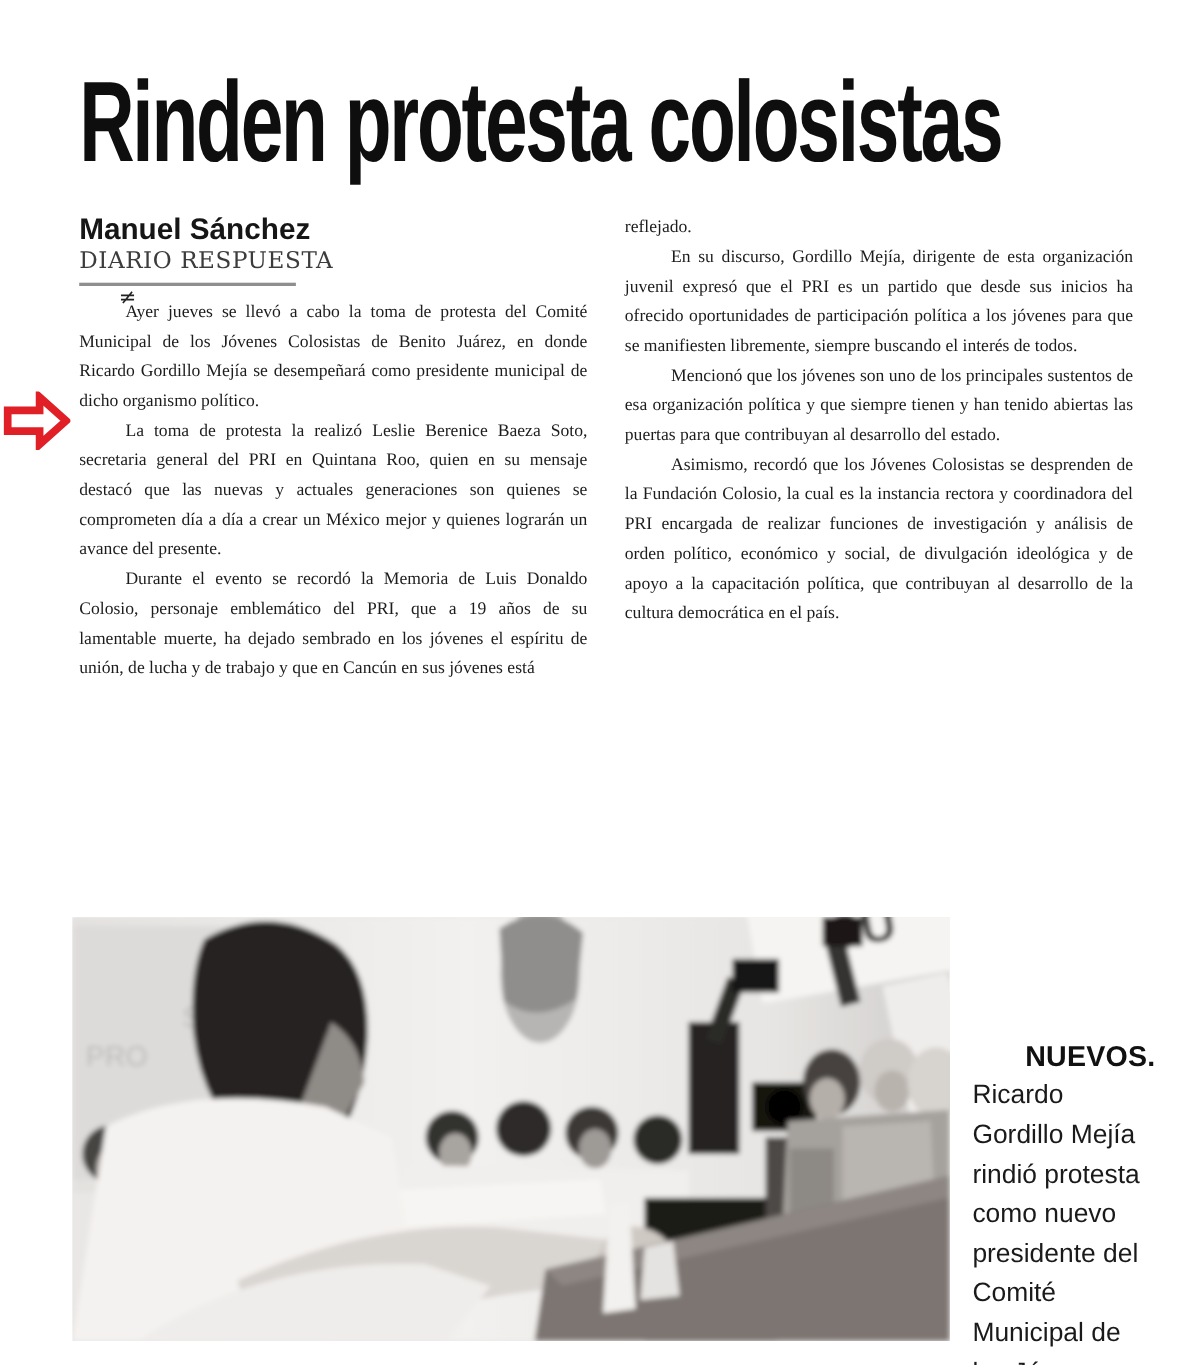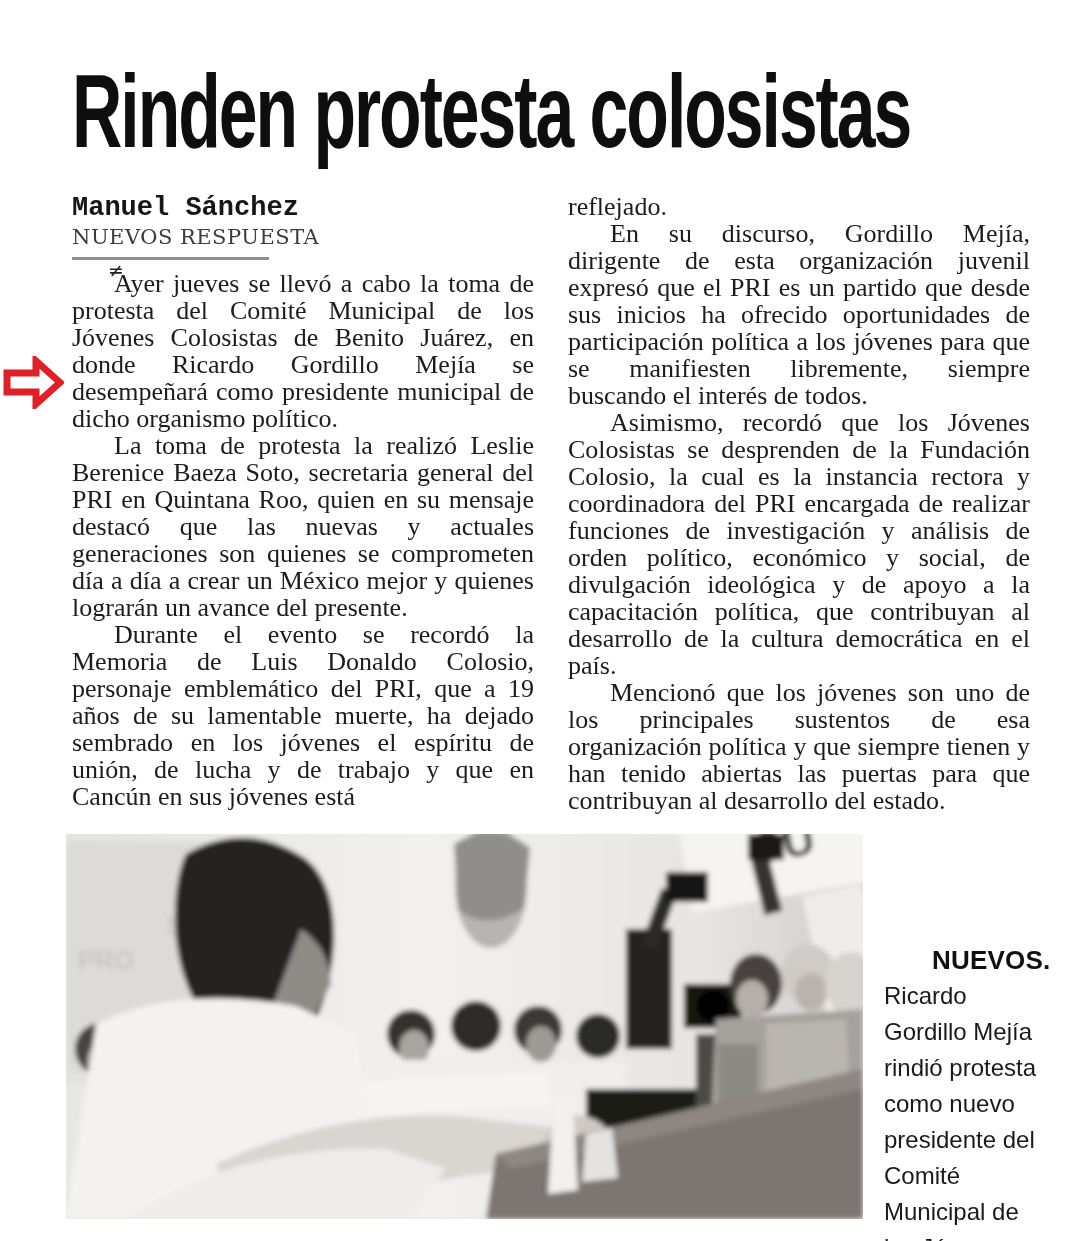--- a/index.html
+++ b/index.html
@@ -23,21 +23,21 @@
     font-size: 104px;
     letter-spacing: -3px;
     color: #0e0e0e;
     white-space: nowrap;
     transform: scaleX(0.67);
     transform-origin: left top;
   }
   
   .byline { position: absolute; left: 72px; top: 193px; }
   .author {
-    font-family: Liberation Mono, monospace;
+    font-family: Liberation Sans, sans-serif;
     font-weight: 700;
     font-size: 27px;
     color: #161616;
     line-height: 30px;
   }
   .outlet {
     font-family: "DejaVu Serif", serif;
     font-weight: 400;
     font-size: 21px;
     letter-spacing: 0.5px;
@@ -56,21 +56,21 @@
     color: #222;
     margin-left: 36px;
     line-height: 20px;
   }
   
   .col {
     position: absolute;
     width: 462px;
     text-align: justify;
     font-family: "Liberation Serif", serif;
-    font-size: 26px;
+    font-size: 16px;
     line-height: 27px;
     color: #1c1c1c;
     hyphens: auto;
   }
   .col p { margin: 0; text-indent: 42px; }
   .col p.cont { text-indent: 0; }
   .col-left  { left: 72px;  top: 270px; }
   .col-right { left: 568px; top: 193px; }
   
   .arrow-wrap { position: absolute; left: 2px; top: 356px; width: 62px; height: 53px; }
@@ -109,36 +109,36 @@
 </style>
 </head>
 <body>
 
 <div class="page">
 
   <h1 class="headline">Rinden protesta colosistas</h1>
 
   <div class="byline">
     <div class="author">Manuel Sánchez</div>
-    <div class="outlet">NUEVOS RESPUESTA</div>
+    <div class="outlet">DIARIO RESPUESTA</div>
     <div class="byline-rule"></div>
     <div class="neq-glyph">≠</div>
   </div>
 
   <div class="col col-left">
     <p>Ayer jueves se llevó a cabo la toma de protesta del Comité Municipal de los Jóvenes Colosistas de Benito Juárez, en donde Ricardo Gordillo Mejía se desempeñará como presidente municipal de dicho organismo político.</p>
     <p>La toma de protesta la realizó Leslie Berenice Baeza Soto, secretaria general del PRI en Quintana Roo, quien en su mensaje destacó que las nuevas y actuales generaciones son quienes se comprometen día a día a crear un México mejor y quienes lograrán un avance del presente.</p>
     <p>Durante el evento se recordó la Memoria de Luis Donaldo Colosio, personaje emblemático del PRI, que a 19 años de su lamentable muerte, ha dejado sembrado en los jóvenes el espíritu de unión, de lucha y de trabajo y que en Cancún en sus jóvenes está</p>
   </div>
 
   <div class="col col-right">
     <p class="cont">reflejado.</p>
     <p>En su discurso, Gordillo Mejía, dirigente de esta organización juvenil expresó que el PRI es un partido que desde sus inicios ha ofrecido oportunidades de participación política a los jóvenes para que se manifiesten libremente, siempre buscando el interés de todos.</p>
+    <p>Mencionó que los jóvenes son uno de los principales sustentos de esa organización política y que siempre tienen y han tenido abiertas las puertas para que contribuyan al desarrollo del estado.</p>
     <p>Asimismo, recordó que los Jóvenes Colosistas se desprenden de la Fundación Colosio, la cual es la instancia rectora y coordinadora del PRI encargada de realizar funciones de investigación y análisis de orden político, económico y social, de divulgación ideológica y de apoyo a la capacitación política, que contribuyan al desarrollo de la cultura democrática en el país.</p>
-    <p>Mencionó que los jóvenes son uno de los principales sustentos de esa organización política y que siempre tienen y han tenido abiertas las puertas para que contribuyan al desarrollo del estado.</p>
   </div>
 
   <div class="arrow-wrap">
     <svg width="62" height="53" viewBox="0 0 62 53">
       <polygon points="5,17 34,17 34,5 58,26.5 34,48 34,36 5,36" fill="#ffffff" stroke-width="7" stroke-linejoin="miter" stroke="#e01f26"></polygon>
     </svg>
   </div>
 
   <div class="photo-wrap">
     <svg width="797" height="385" viewBox="0 0 797 385">

